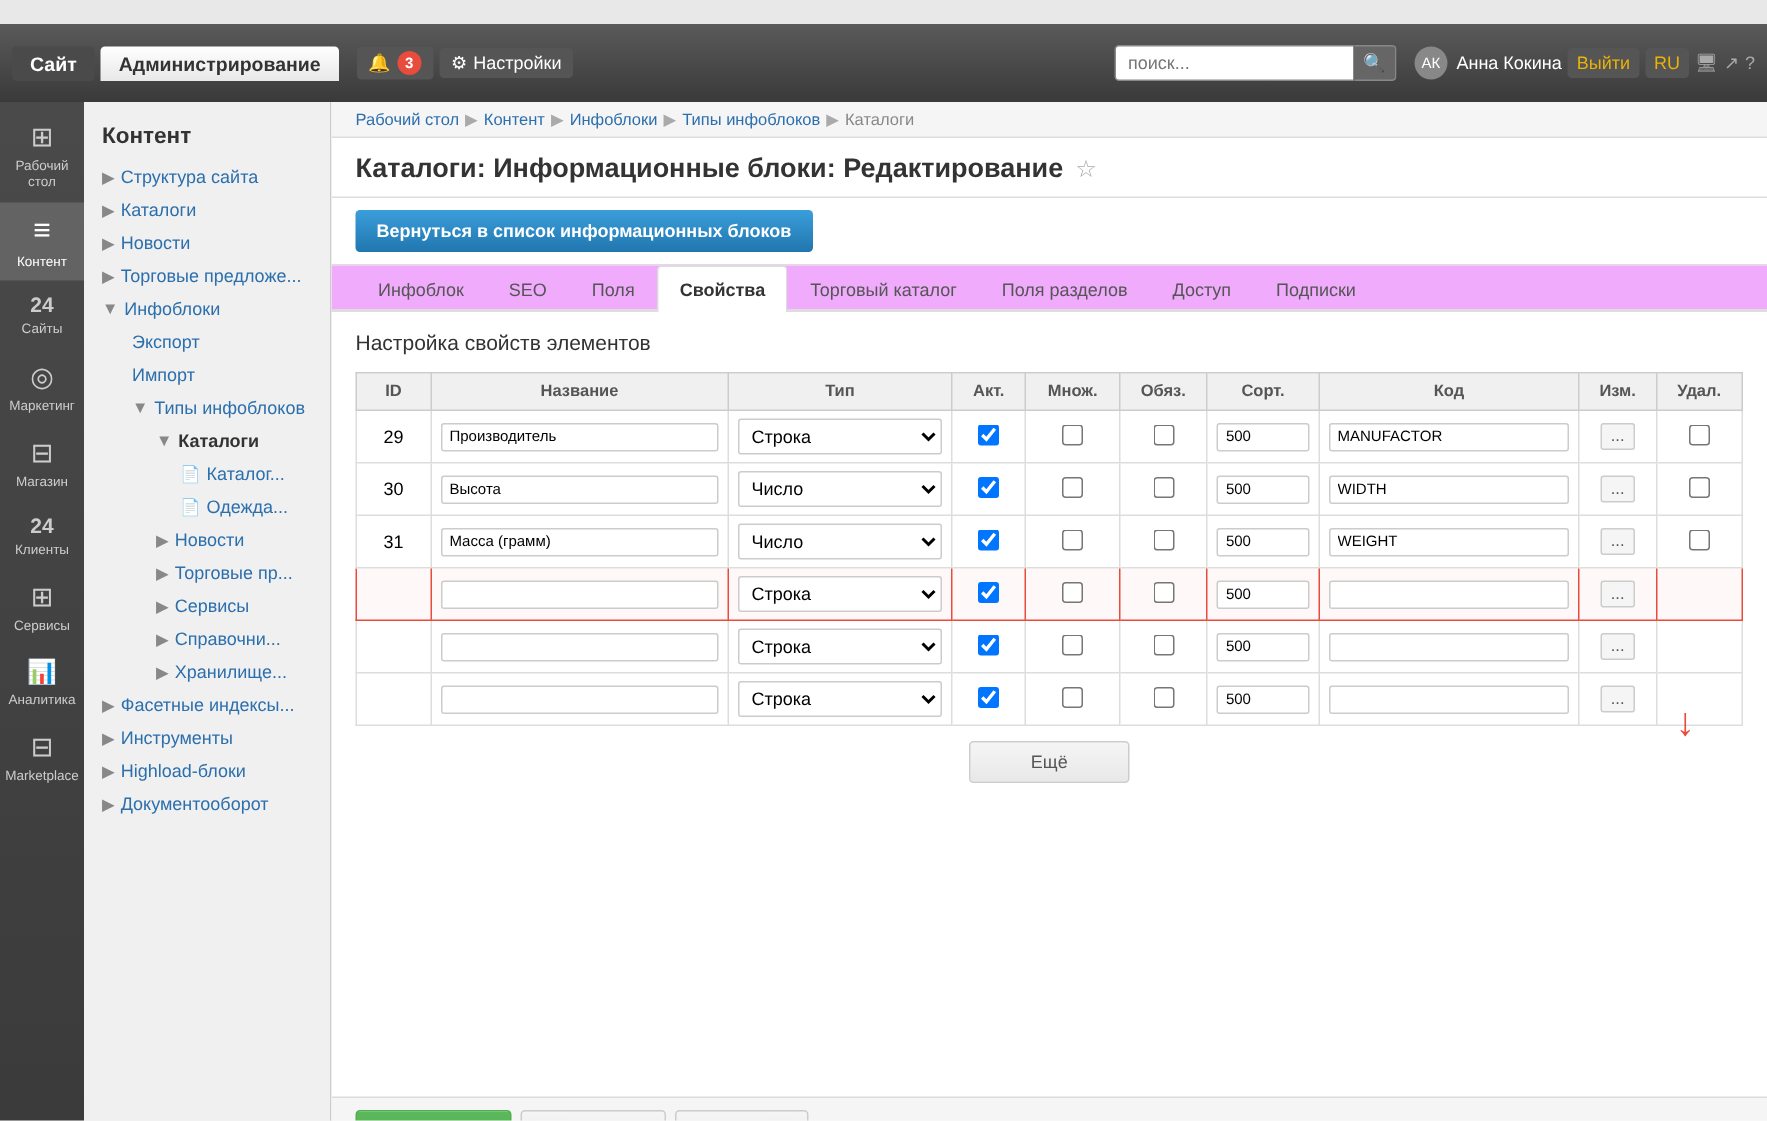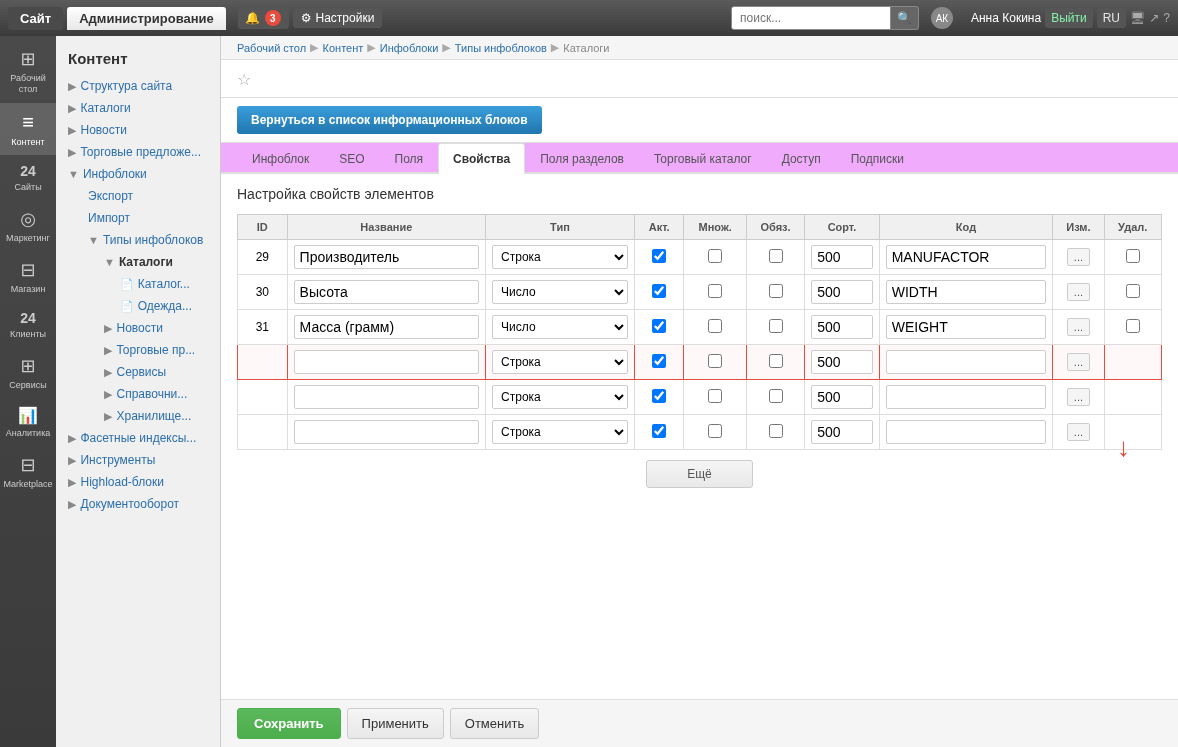--- a/index.html
+++ b/index.html
@@ -1,22 +1,22 @@
 <!DOCTYPE html>
 <html><head>
   <meta charset="utf-8">
   <style>
     * { box-sizing: border-box; margin: 0; padding: 0; }
     body { font-family: Arial, sans-serif; font-size: 12px; background: #e8e8e8; overflow: hidden; width: 1178px; height: 747px; }
 
     
     .top-bar {
-      display: flex; align-items: center; height: 36px;
+      display: flex; align-items: center; height: 52px;
       background: linear-gradient(to bottom, #5a5a5a, #3a3a3a);
-      color: #fff; padding: 0 8px; gap: 4px;
+      color: #fff; padding: 0 8px; gap: 4px; margin-top: 16px;
     }
     .top-bar-site {
       background: #4a4a4a; border-radius: 3px; padding: 4px 12px;
       font-size: 13px; font-weight: bold; color: #fff; cursor: pointer;
     }
     .top-bar-admin {
       background: linear-gradient(to bottom, #fff, #e8e8e8);
       border-radius: 3px 3px 0 0; padding: 4px 12px;
       font-size: 13px; color: #333; font-weight: bold; cursor: pointer;
     }
@@ -41,33 +41,33 @@
     .top-bar-search input {
       border: 1px solid #888; border-radius: 3px 0 0 3px;
       padding: 4px 8px; font-size: 12px; width: 160px; outline: none;
       background: #fff;
     }
     .top-bar-search-btn {
       background: #666; border: 1px solid #888; border-left: none;
       border-radius: 0 3px 3px 0; padding: 4px 6px; cursor: pointer; color: #fff;
     }
     .top-bar-user {
-      display: flex; align-items: center; gap: 18px; margin-left: 8px;
+      display: flex; align-items: center; gap: 6px; margin-left: 8px;
       color: #fff; font-size: 12px;
     }
     .user-avatar {
       background: #888; border-radius: 50%; width: 22px; height: 22px;
       display: flex; align-items: center; justify-content: center;
       font-size: 10px; color: #fff;
     }
     .top-bar-logout {
-      background: #555; border-radius: 3px; padding: 3px 6px; cursor: pointer; color: #86efac;
+      background: #555; border-radius: 3px; padding: 3px 6px; cursor: pointer; color: #eab308;
     }
     .top-bar-lang {
-      background: #555; border-radius: 3px; padding: 3px 6px; cursor: pointer; color: #e5e5e5;
+      background: #555; border-radius: 3px; padding: 3px 6px; cursor: pointer; color: #eab308;
     }
     .top-bar-icons {
       display: flex; gap: 4px; align-items: center; color: #aaa;
     }
 
     
     .main-layout { display: flex; height: calc(747px - 36px); }
 
     
     .sidebar-icons {
@@ -170,21 +170,21 @@
       border: 1px solid #ddd; padding: 5px 6px; vertical-align: middle;
       background: #fff;
       margin-top: 20px;
     }
     .props-table tr.highlighted td {
       border-color: #e74c3c; background: #fff8f8;
     }
 
     .props-table input[type="text"] {
       width: 100%; border: 1px solid #ccc; border-radius: 2px;
-      padding: 3px 5px; font-size: 14px; outline: none;
+      padding: 3px 5px; font-size: 10px; outline: none;
     }
     .props-table select {
       width: 100%; border: 1px solid #ccc; border-radius: 2px;
       padding: 3px 4px; font-size: 12px; outline: none; background: #fff;
     }
     .props-table input[type="checkbox"] { width: 14px; height: 14px; cursor: pointer; }
 
     .small-btn {
       background: #f5f5f5; border: 1px solid #ccc; border-radius: 2px;
       padding: 2px 6px; font-size: 11px; cursor: pointer; color: #555;
@@ -408,34 +408,35 @@
       <a href="#">Контент</a>
       <span class="breadcrumb-sep">▶</span>
       <a href="#">Инфоблоки</a>
       <span class="breadcrumb-sep">▶</span>
       <a href="#">Типы инфоблоков</a>
       <span class="breadcrumb-sep">▶</span>
       <span>Каталоги</span>
     </div>
 
     <div class="page-header">
+      <span class="page-title">Каталоги: Информационные блоки: Редактирование</span>
       <span class="star-icon">☆</span>
     </div>
 
     <div class="back-btn-area">
       <button class="back-btn">Вернуться в список информационных блоков</button>
     </div>
 
     <div class="tabs-bar">
       <div class="tab-item">Инфоблок</div>
       <div class="tab-item">SEO</div>
       <div class="tab-item">Поля</div>
       <div class="tab-item active">Свойства</div>
+      <div class="tab-item">Торговый каталог</div>
       <div class="tab-item">Поля разделов</div>
-      <div class="tab-item">Торговый каталог</div>
       <div class="tab-item">Доступ</div>
       <div class="tab-item">Подписки</div>
     </div>
 
     <div class="content-area">
       <div class="section-title">Настройка свойств элементов</div>
 
       <div class="table-wrapper" style="position:relative;">
 
         <div style="position:absolute; right:32px; top:218px; z-index:10; color:#e74c3c; font-size:26px; font-weight:bold; pointer-events:none;">↓</div>

